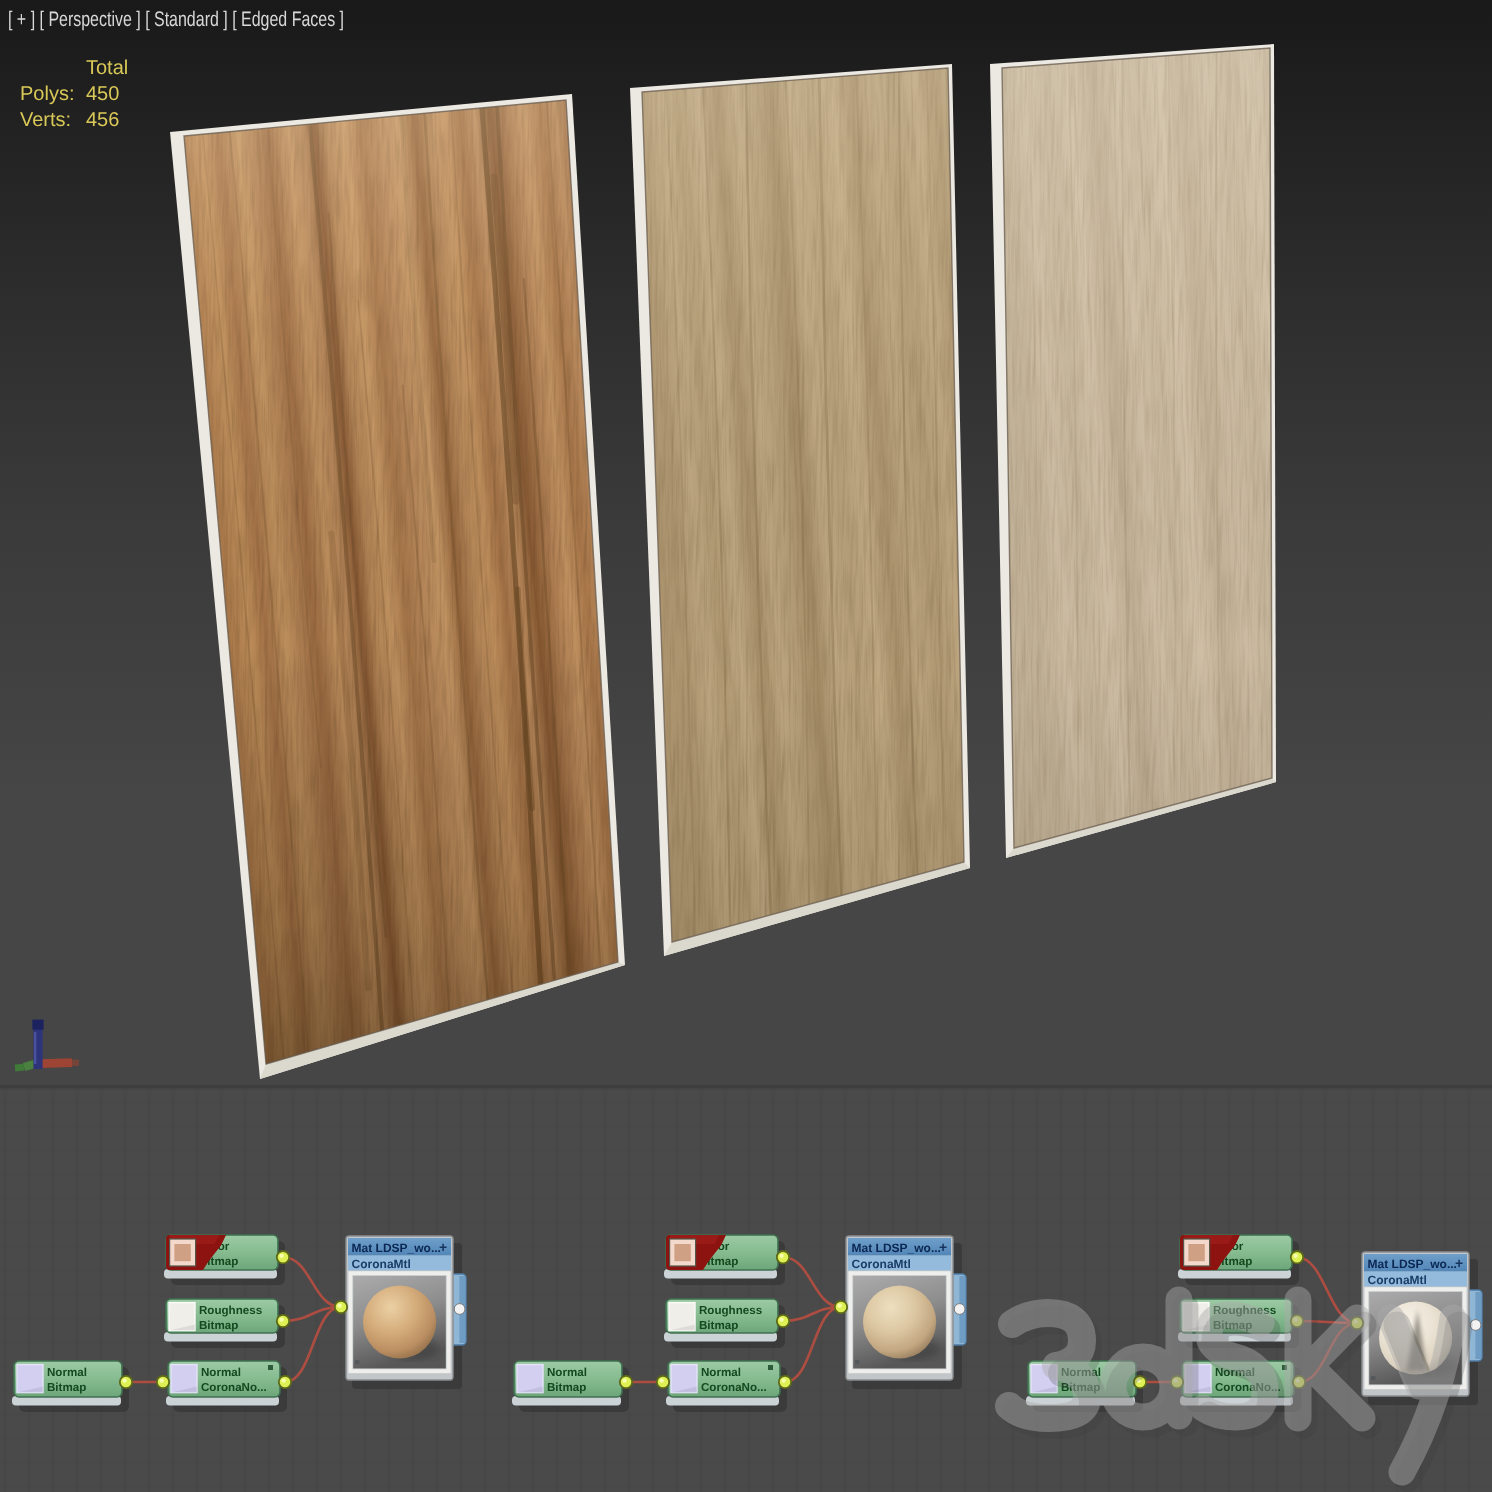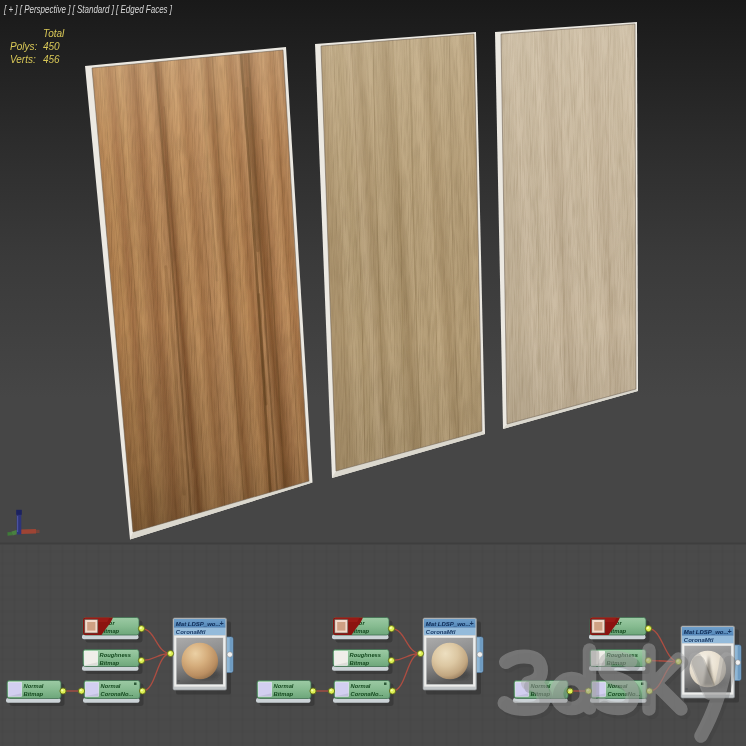--- a/index.html
+++ b/index.html
@@ -1,14 +1,14 @@
 <!DOCTYPE html>
 <html><head><meta charset="utf-8"><style>
 html,body{margin:0;padding:0;background:#4e4e4e;}
-#stage{position:relative;width:746px;height:746px;overflow:hidden;font-family:"Liberation Sans",sans-serif;font-style:italic;}
+#stage{position:relative;width:746px;height:746px;overflow:hidden;font-family:"Liberation Sans",sans-serif;}
 </style></head><body>
 <div id="stage"><svg width="746" height="746" viewBox="0 0 746 746">
       <defs>
 <linearGradient id="vpbg" x1="0" y1="0" x2="0" y2="1">
  <stop offset="0" stop-color="#191919"></stop>
  <stop offset="0.08" stop-color="#1f1f1f"></stop>
  <stop offset="0.27" stop-color="#2d2d2d"></stop>
  <stop offset="0.47" stop-color="#3a3a3a"></stop>
  <stop offset="0.67" stop-color="#434343"></stop>
  <stop offset="0.73" stop-color="#464646"></stop>

